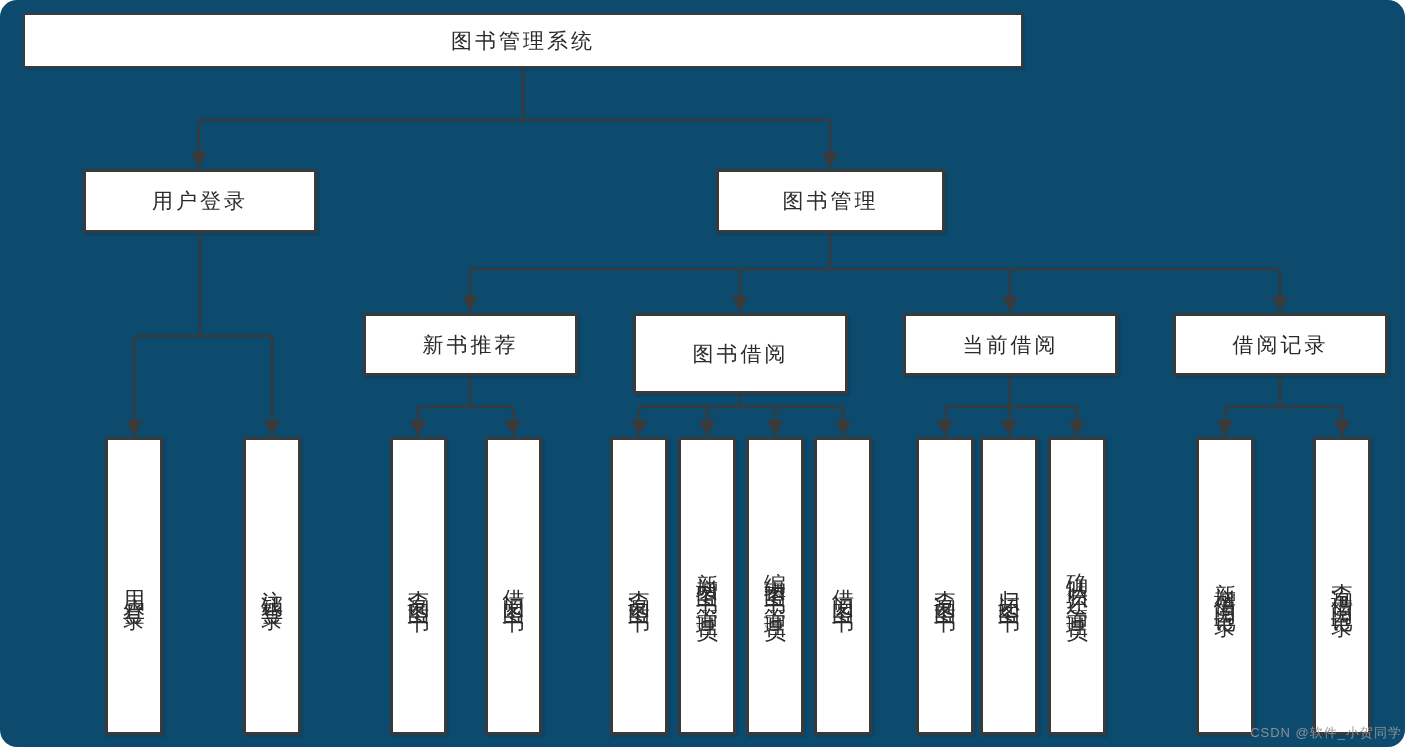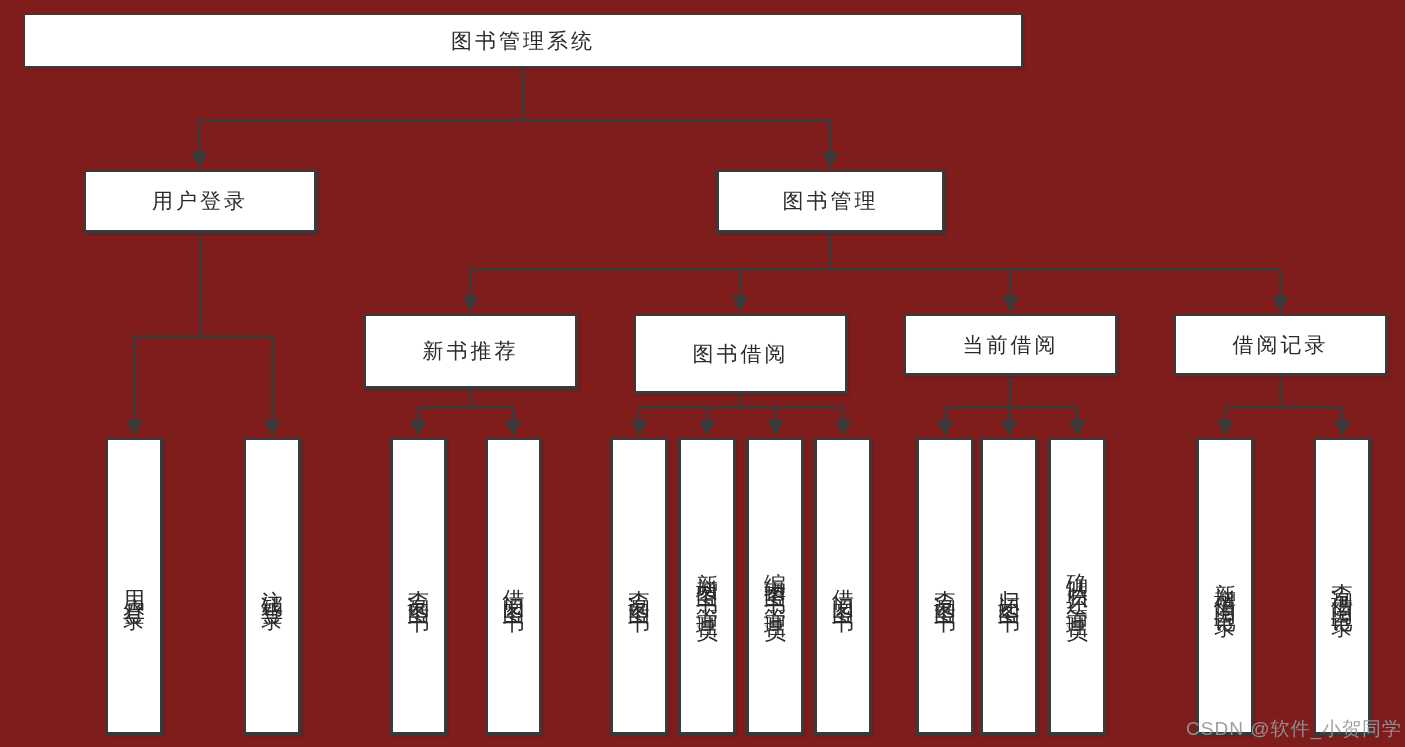--- a/index.html
+++ b/index.html
@@ -5,22 +5,23 @@
   html, body {
     margin: 0;
     padding: 0;
     background: #ffffff;
     font-family: "Liberation Sans", "DejaVu Sans", sans-serif;
   }
   .stage {
     position: relative;
     width: 1405px;
     height: 747px;
-    background: #7f1d1d;
+    background: #0c4a6e;
     overflow: hidden;
+    border-radius: 17px;
   }
   .wires {
     position: absolute;
     left: 0;
     top: 0;
     width: 1405px;
     height: 747px;
   }
   .wires line {
     stroke: #3a3a3a;
@@ -53,21 +54,21 @@
     writing-mode: vertical-rl;
     text-orientation: mixed;
     letter-spacing: 7px;
     line-height: 1;
     white-space: nowrap;
   }
   .watermark {
     position: absolute;
     right: 3px;
     bottom: 5px;
-    font-size: 19px;
+    font-size: 13px;
     color: rgba(150, 150, 154, 0.92);
     letter-spacing: 1px;
     white-space: nowrap;
   }
 </style>
 </head>
 <body>
 
 <div class="stage">
 
@@ -131,21 +132,21 @@
       <line x1="1225" y1="407" x2="1225" y2="436" marker-end="url(#arw)"></line>
       <line x1="1342" y1="407" x2="1342" y2="436" marker-end="url(#arw)"></line>
     </g>
   </svg>
 
   <div class="box root" style="left:23px; top:13px; width:1000px; height:55px;">图书管理系统</div>
 
   <div class="box branch" style="left:83px; top:169px; width:234px; height:64px;">用户登录</div>
   <div class="box branch" style="left:716px; top:169px; width:229px; height:64px;">图书管理</div>
 
-  <div class="box branch" style="left:363px; top:313px; width:215px; height:76px;font-family:Liberation Serif, serif;">新书推荐</div>
+  <div class="box branch" style="left:363px; top:313px; width:215px; height:63px;font-family:Liberation Serif, serif;">新书推荐</div>
   <div class="box branch" style="left:633px; top:313px; width:215px; height:81px;">图书借阅</div>
   <div class="box branch" style="left:1173px; top:313px; width:215px; height:63px;">借阅记录</div>
   <div class="box branch" style="left:903px; top:313px; width:215px; height:63px;">当前借阅</div>
 
   <div class="box leaf" style="left:105px; top:437px; width:58px; height:298px;">
     <span class="vtext">用户登录</span>
   </div>
   <div class="box leaf" style="left:243px; top:437px; width:58px; height:298px;">
     <span class="vtext">注销登录</span>
   </div>

